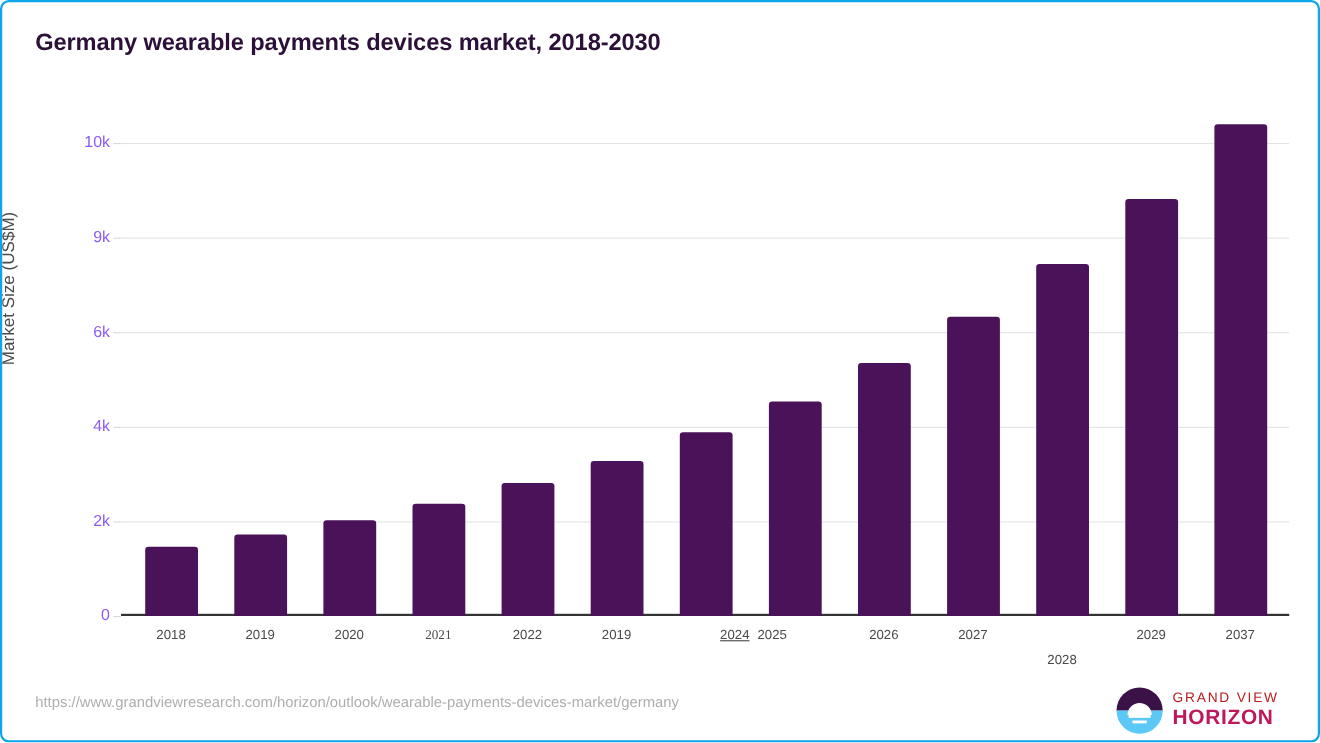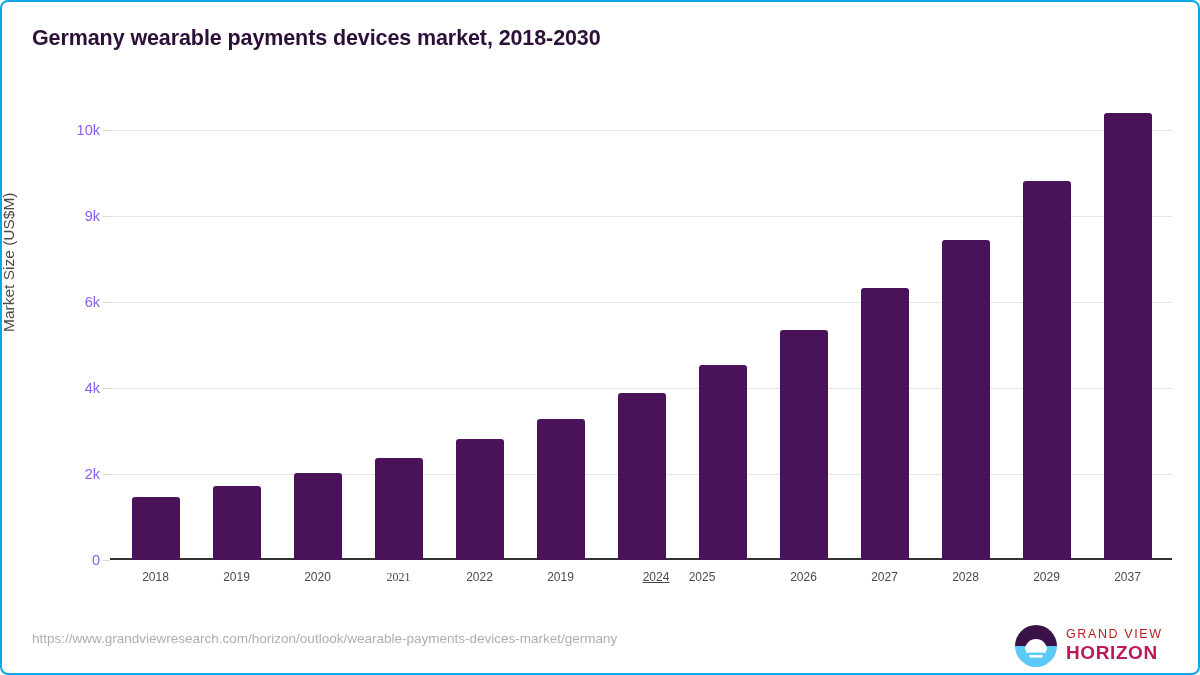--- a/index.html
+++ b/index.html
@@ -216,25 +216,25 @@
       <div class="bar" title="2030: 10395" style="left: 993.5px; width: 48px; height: 446.985px; background: rgb(74, 18, 89);"></div>
     </div>
 
   <div class="xlabels" id="xlabels-layer">
       <div class="xlabel" style="left: 5.5px; width: 80px;">2018</div>
       <div class="xlabel" style="left: 86.5px; width: 80px;">2019</div>
       <div class="xlabel" style="left: 167.5px; width: 80px;">2020</div>
       <div class="xlabel" style="left: 248.5px; width: 80px; font-family: Liberation Serif, serif;">2021</div>
       <div class="xlabel" style="left: 329.5px; width: 80px;">2022</div>
       <div class="xlabel" style="left: 410.5px; width: 80px;">2019</div>
-      <div class="xlabel" style="left: 506px; width: 80px; text-decoration: underline;">2024</div>
+      <div class="xlabel" style="left: 518px; width: 80px; text-decoration: underline;">2024</div>
       <div class="xlabel" style="left: 552px; width: 80px;">2025</div>
       <div class="xlabel" style="left: 653.5px; width: 80px;">2026</div>
       <div class="xlabel" style="left: 734.5px; width: 80px;">2027</div>
-      <div class="xlabel" style="left: 815.5px; width: 80px;">2028</div>
+      <div class="xlabel" style="left: 815.5px; width: 80px; margin-top: 23px;">2028</div>
       <div class="xlabel" style="left: 896.5px; width: 80px;">2029</div>
       <div class="xlabel" style="left: 977.5px; width: 80px;">2037</div>
     </div>
 
   <div class="source-url">https://www.grandviewresearch.com/horizon/outlook/wearable-payments-devices-market/germany</div>
 
   <div class="logo">
     <div class="logo-mark">
       <svg width="44" height="44" viewBox="0 0 44 44">
         <defs>

